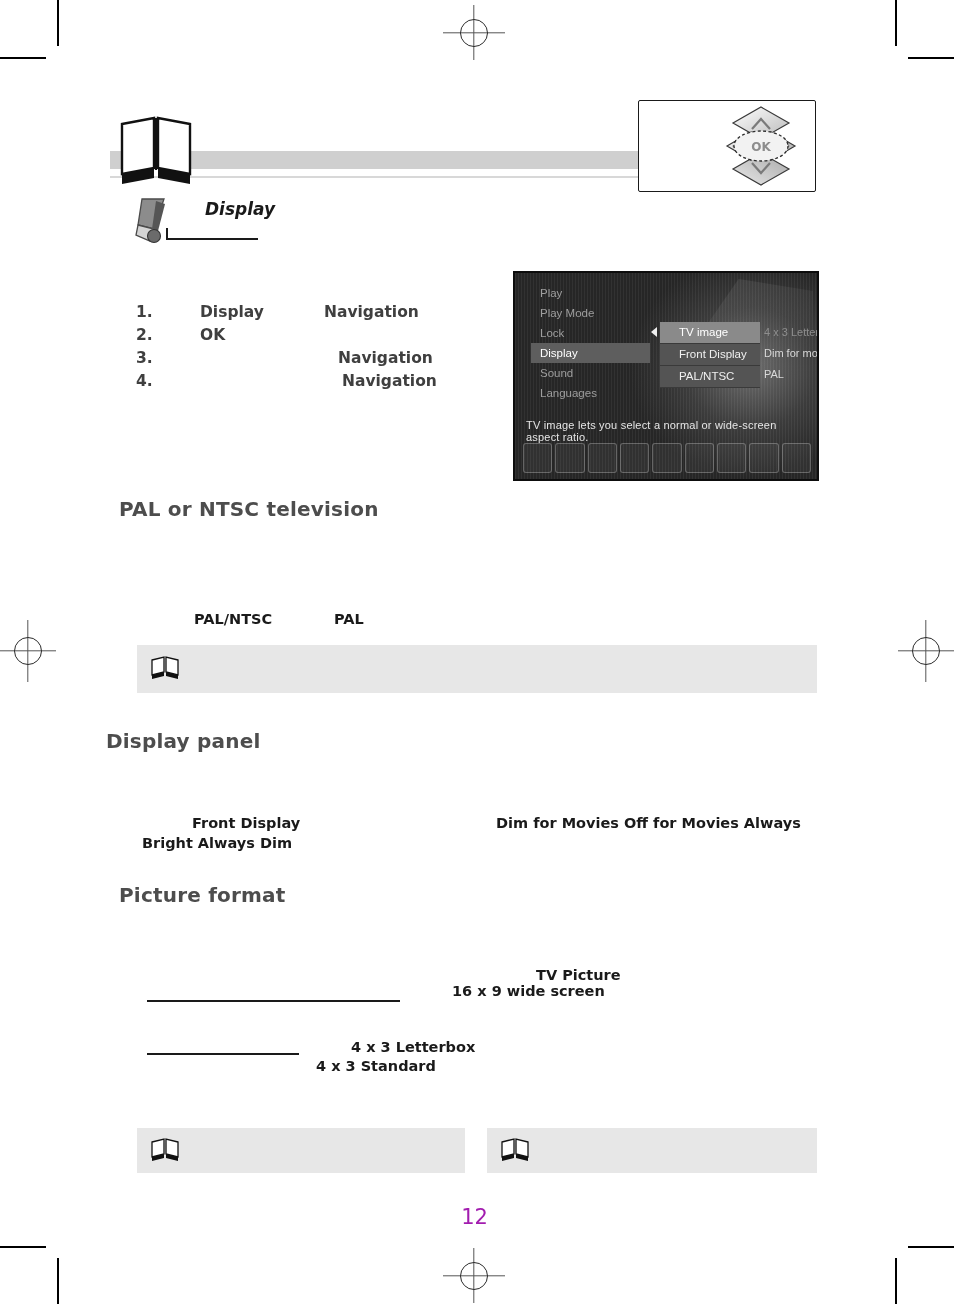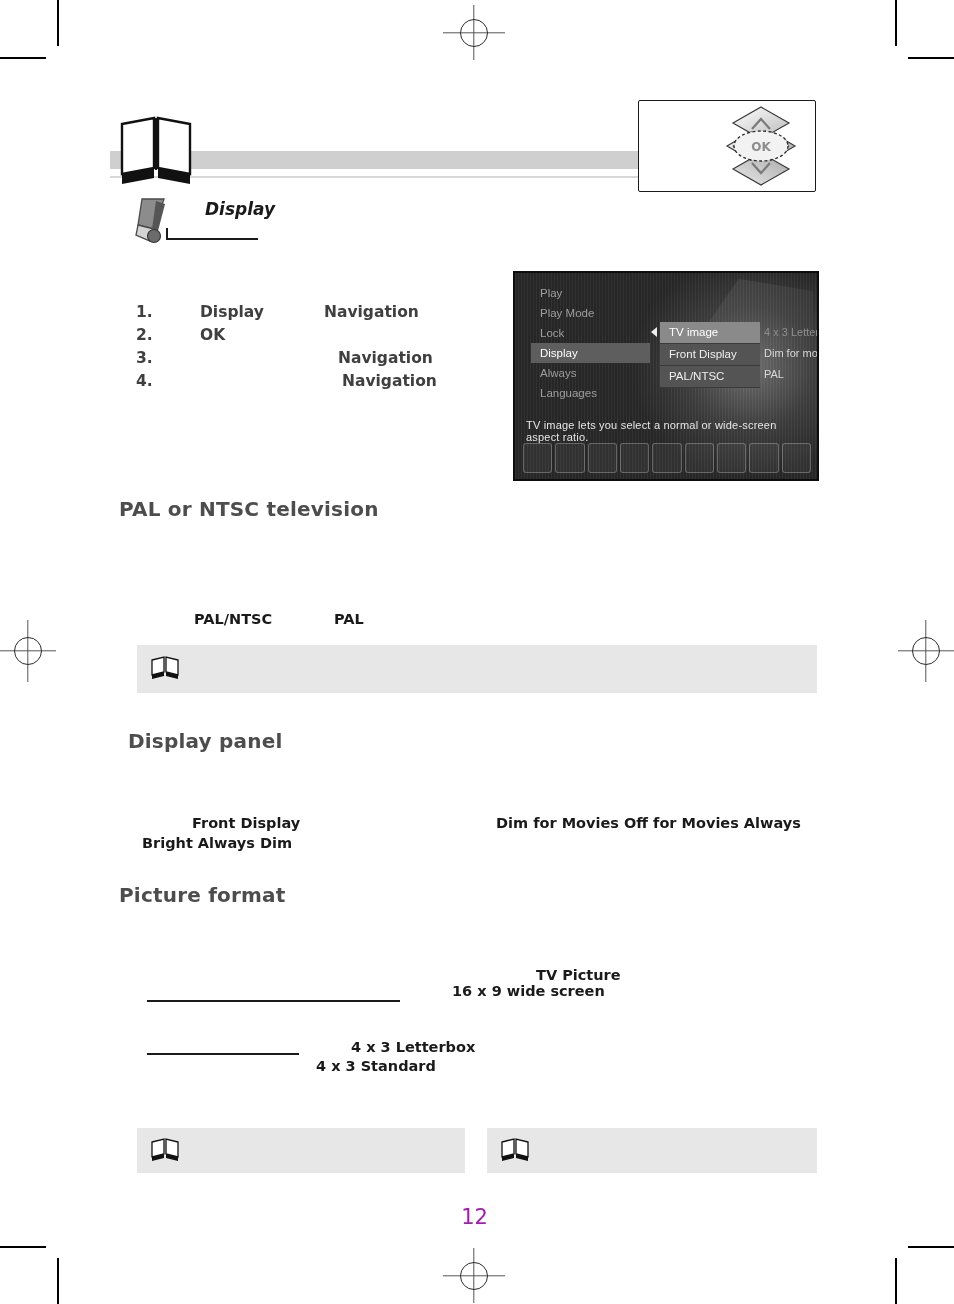--- a/index.html
+++ b/index.html
@@ -57,21 +57,21 @@
       linear-gradient(180deg,#303030 0%,#252525 60%,#1d1d1d 100%);
   }
   .tv-ghost{position:absolute;right:4px;top:6px;width:120px;height:150px;opacity:.5;
     background:linear-gradient(160deg,rgba(255,255,255,.18),rgba(255,255,255,0) 60%);
     clip-path:polygon(38% 0,100% 8%,100% 100%,8% 100%,0 44%);}
   .tv-left{position:absolute;left:16px;top:10px;width:120px;}
   .tv-left .it{height:20px;line-height:20px;padding-left:9px;font-size:11.5px;
     color:#9e9e9e;font-family:"Liberation Sans",sans-serif;}
   .tv-left .it.sel{background:#5e5e5e;color:#ffffff;width:110px;}
   .tv-mid{position:absolute;left:145px;top:49px;width:100px;}
-  .tv-mid .it{height:21px;line-height:21px;padding-left:9px;font-size:11.5px;color:#f0f0f0;
+  .tv-mid .it{height:21px;line-height:21px;padding-left:19px;font-size:11.5px;color:#f0f0f0;
     background:#545454;border-bottom:1px solid #3a3a3a;}
   .tv-mid .it.hi{background:#8a8a8a;color:#ffffff;}
   .tv-right{position:absolute;left:249px;top:49px;width:100px;}
   .tv-right .it{height:21px;line-height:21px;font-size:11px;color:#d9d9d9;}
   .tv-right .it.dim{color:#8e8e8e;}
   .arr-l{position:absolute;left:136px;top:54px;width:0;height:0;
     border-top:5px solid transparent;border-bottom:5px solid transparent;border-right:6px solid #efefef;}
   .arr-r{position:absolute;left:236px;top:54px;width:0;height:0;
     border-top:5px solid transparent;border-bottom:5px solid transparent;border-left:6px solid #efefef;}
   .tv-help{position:absolute;left:11px;top:146px;width:282px;font-size:11px;color:#e6e6e6;
@@ -212,21 +212,21 @@
 
   <div class="tvshot">
     <div class="tv-bg"></div>
     <div class="tv-ghost"></div>
 
     <div class="tv-left">
       <div class="it">Play</div>
       <div class="it">Play Mode</div>
       <div class="it">Lock</div>
       <div class="it sel">Display</div>
-      <div class="it">Always</div>
+      <div class="it">Sound</div>
       <div class="it">Languages</div>
     </div>
 
     <div class="arr-l"></div>
     <div class="arr-r"></div>
 
     <div class="tv-mid">
       <div class="it hi">TV image</div>
       <div class="it">Front Display</div>
       <div class="it">PAL/NTSC</div>
@@ -280,21 +280,21 @@
   <div class="notebox" style="left:137px;top:645px;width:680px;height:48px;"></div>
   <div class="note-book" style="left:150px;top:655px;">
     <svg viewBox="0 0 30 24" width="30" height="24">
       <path d="M2 5 L14 2 L14 17 L2 20 Z" fill="#fff" stroke="#111" stroke-width="1.3"></path>
       <path d="M28 5 L16 2 L16 17 L28 20 Z" fill="#fff" stroke="#111" stroke-width="1.3"></path>
       <path d="M2 20 L14 17 L14 21 L2 24 Z" fill="#111"></path>
       <path d="M28 20 L16 17 L16 21 L28 24 Z" fill="#111"></path>
     </svg>
   </div>
 
-  <div class="h2" style="left:128px;top:729px;">Display panel</div>
+  <div class="h2" style="left:106px;top:729px;">Display panel</div>
 
   <div class="bodytxt" style="left:192px;top:815px;">Front Display</div>
   <div class="bodytxt" style="left:496px;top:815px;">Dim for Movies  Off for Movies  Always</div>
   <div class="bodytxt" style="left:142px;top:835px;">Bright  Always Dim</div>
 
   <div class="h2" style="left:119px;top:883px;">Picture format</div>
 
   <div class="bodytxt" style="left:536px;top:919px;margin-top:48px;">TV Picture</div>
 
   <div class="fillrule" style="left:147px;top:1000px;width:253px;"></div>

